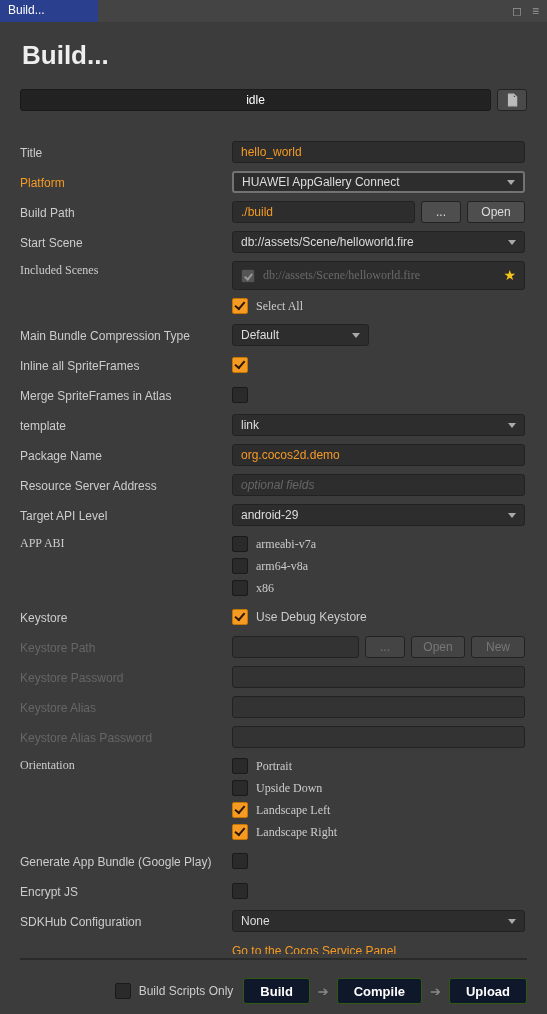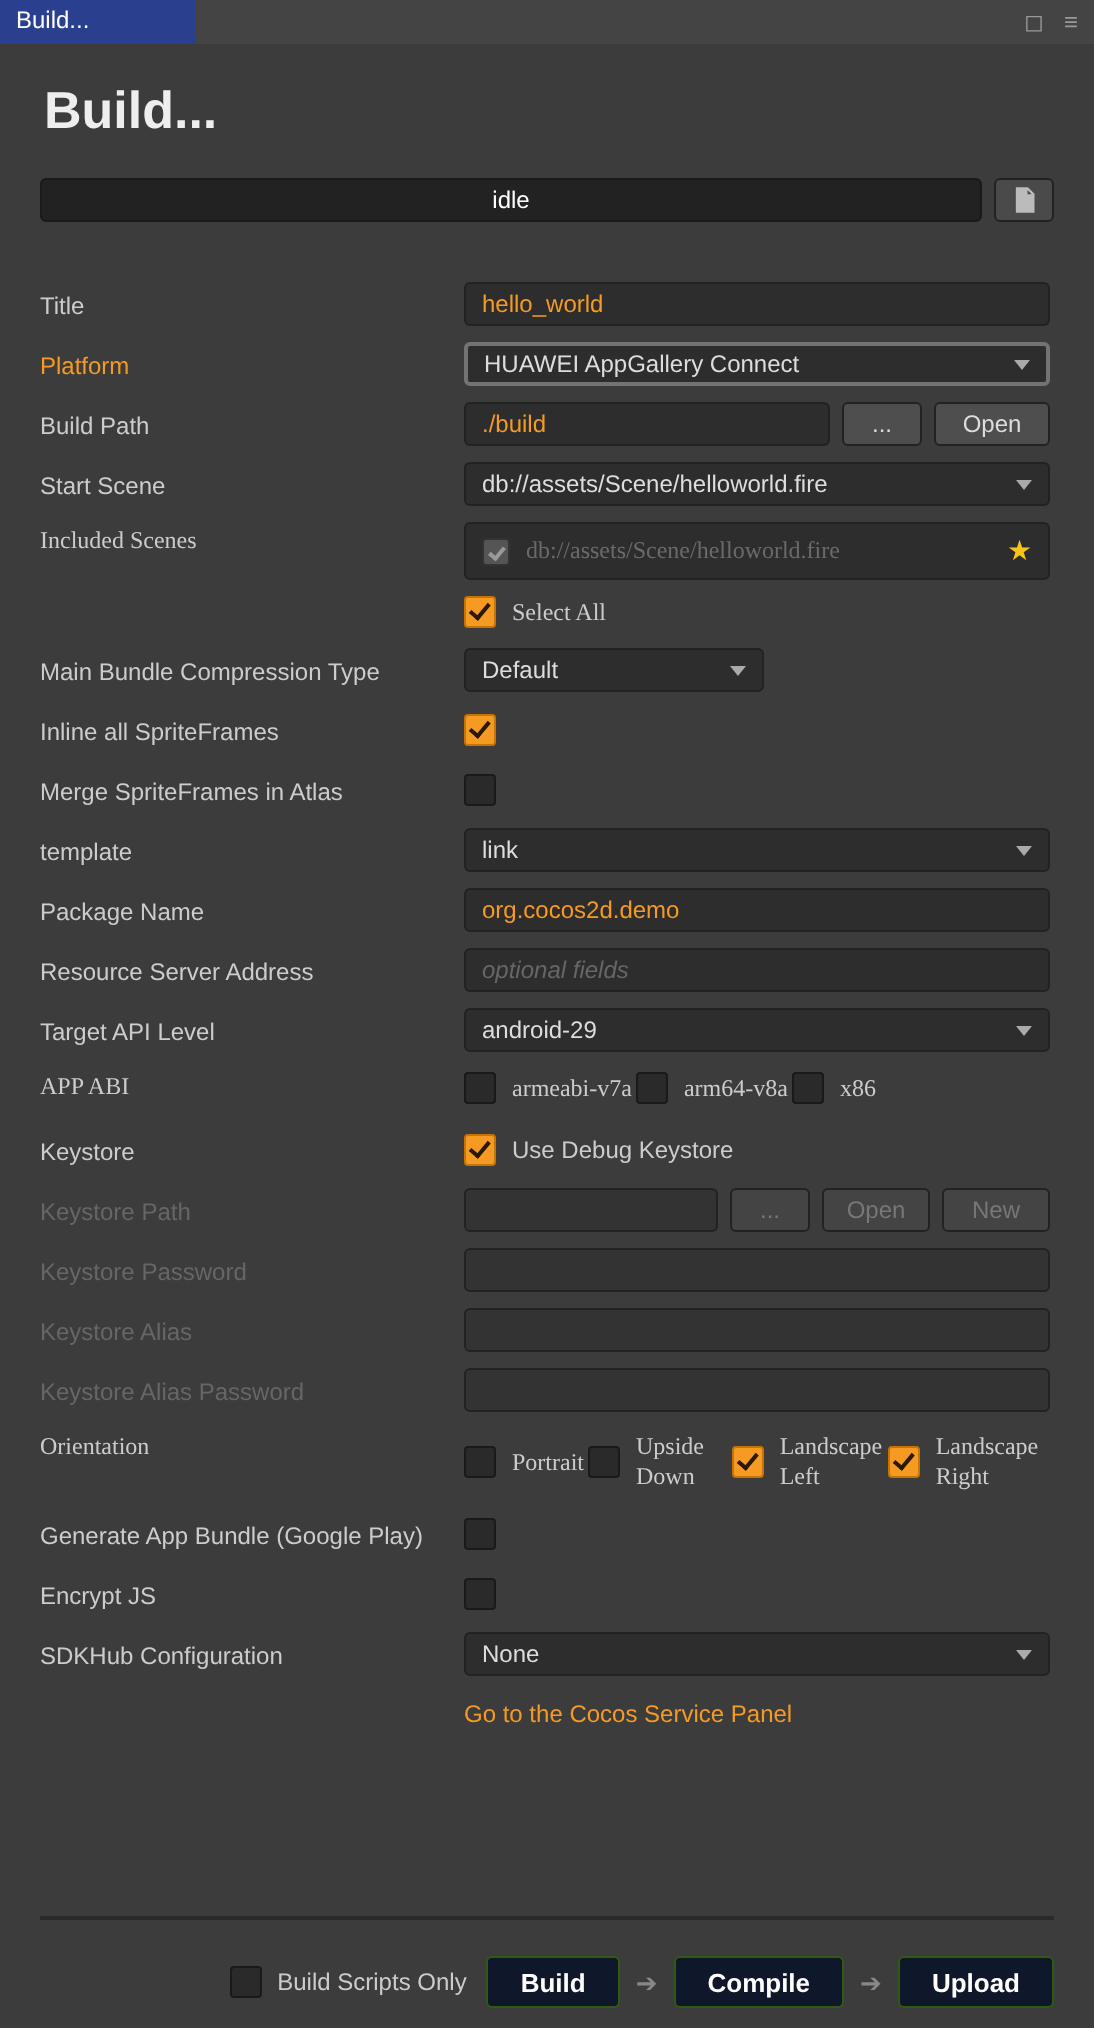--- a/index.html
+++ b/index.html
@@ -114,21 +114,21 @@
     justify-content: space-between;
     cursor: pointer;
   }
   .select.orange-border { border: 2px solid #737373; }
   .select .caret {
     width: 0; height: 0;
     border-left: 4px solid transparent;
     border-right: 4px solid transparent;
     border-top: 5px solid #aaa;
   }
-  .select.narrow { width: 150px; flex: none; }
+  .select.narrow { width: 137px; flex: none; }
 
   .btn {
     background: #4e4e4e;
     border: 1px solid #222;
     border-radius: 3px;
     height: 22px;
     color: #ddd;
     padding: 0 10px;
     font-size: 12px;
     cursor: pointer;
@@ -175,21 +175,21 @@
     width: 14px; height: 14px;
     background: #555; border:1px solid #333; border-radius:2px;
     display:inline-flex;align-items:center;justify-content:center;
   }
   .scene-box .scene-check::after{
     content:""; width:3px;height:6px;border:solid #999;border-width:0 2px 2px 0; transform:rotate(40deg);
   }
   .scene-box .scene-text { color: #6a6a6a; flex:1; }
   .scene-box .star { color: #f5c518; font-size: 14px; position:absolute; right:8px; }
 
-  .stack { display:flex; flex-direction:row; gap:2px; width:100%; }
+  .stack { display:flex; flex-direction:column; gap:2px; width:100%;text-align:right; }
 
   .link-text { color: #f59a23; font-size: 12px; cursor:pointer; }
 
   
   .footer {
     border-top: 2px solid #2a2a2a;
     margin-top: 4px;
     padding-top: 18px;
     display: flex;
     align-items: center;

